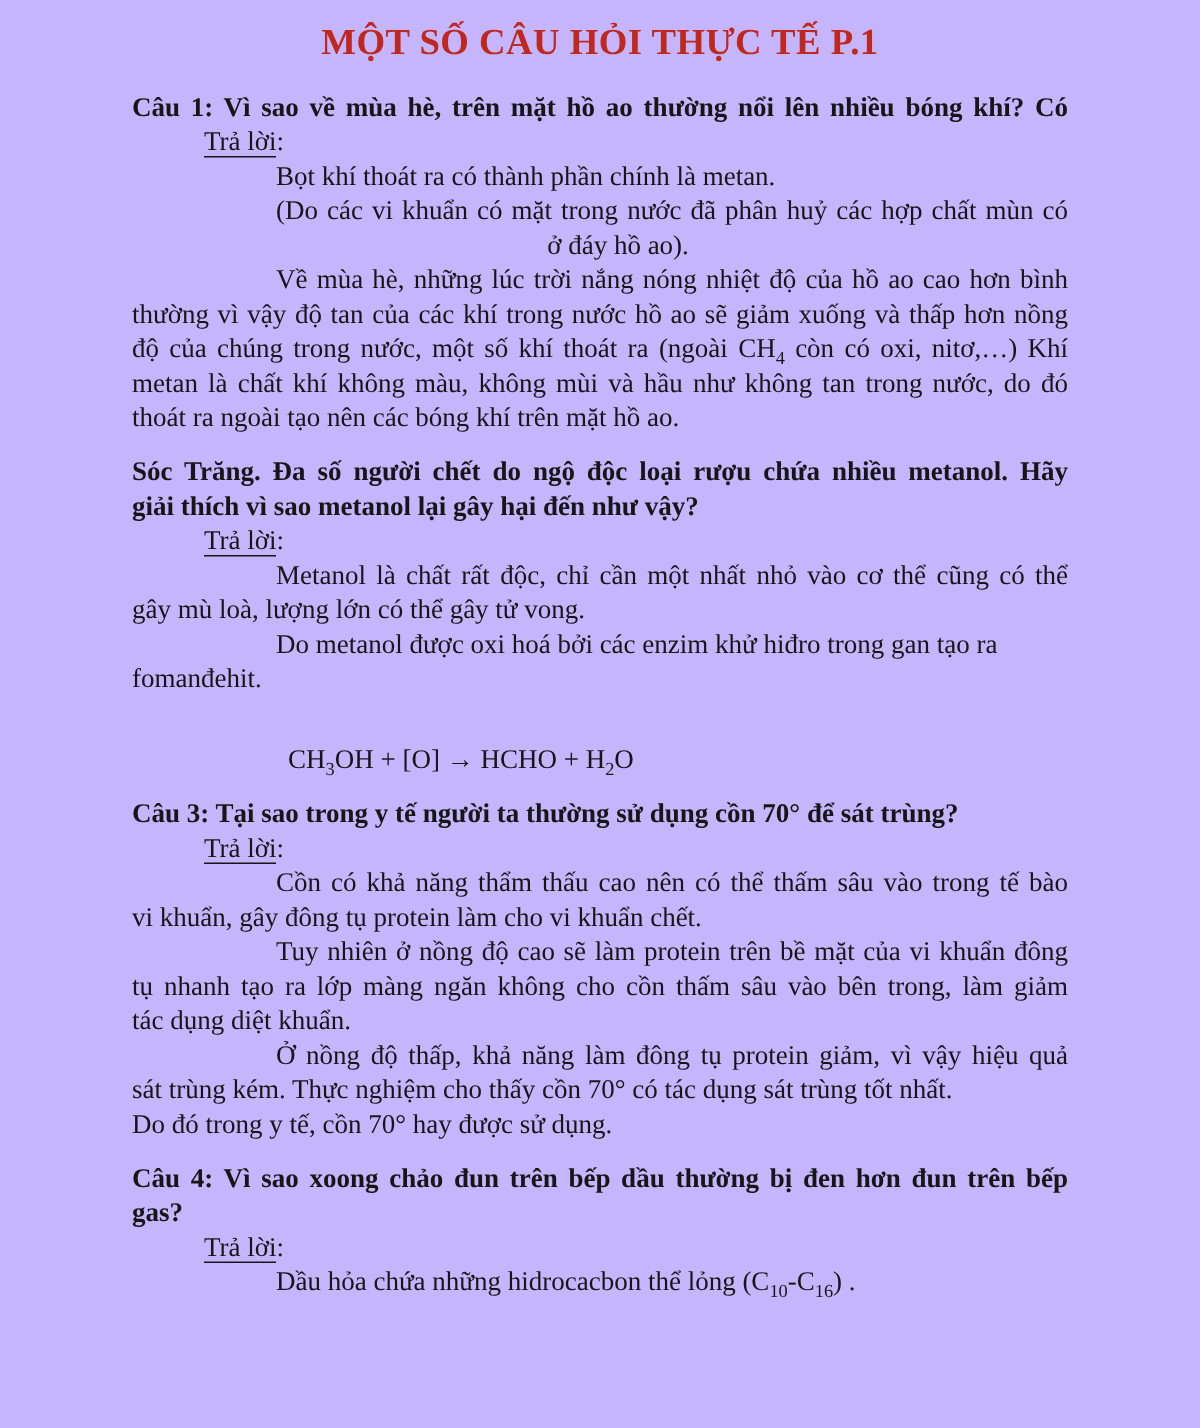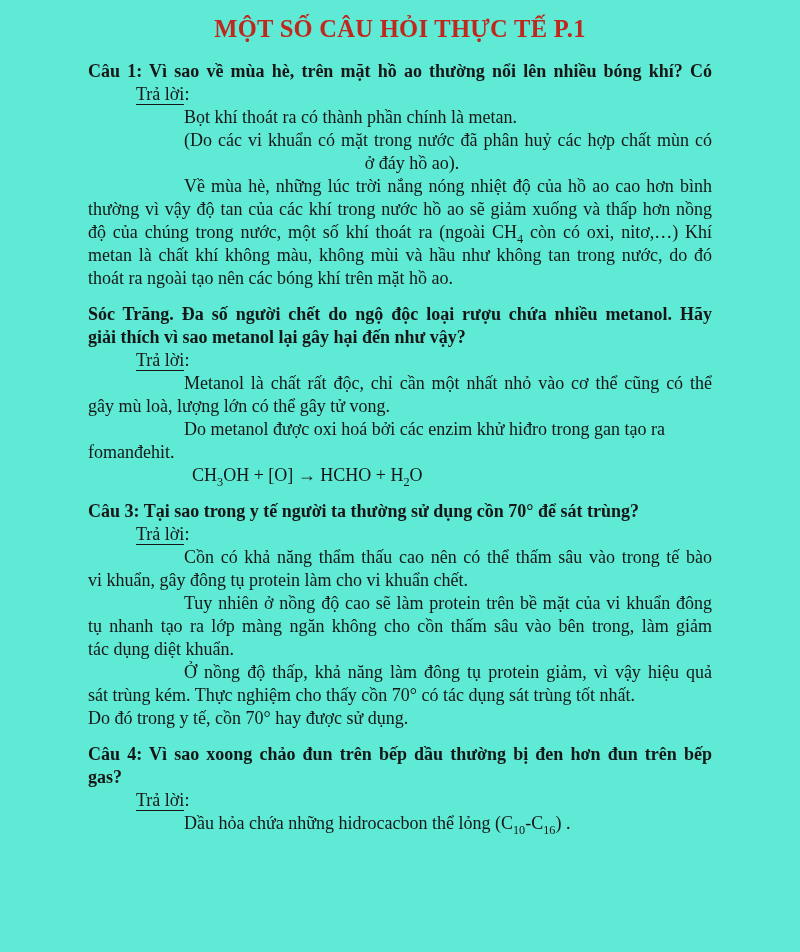--- a/index.html
+++ b/index.html
@@ -19,29 +19,29 @@
     color:var(--title-red,#c0271d);
     letter-spacing:0.3px;
   }
   section { margin-top:13px; }
   .line { min-height:23px; }
   .q { font-weight:bold; }
   .full { text-align:justify; text-align-last:justify; }
   .ind-first   { padding-left:96px;  }
   .ind-small   { padding-left:24px;text-align:center;  }
   .ind-label   { padding-left:48px;  }
-  .ind-formula { padding-left:104px; }
+  .ind-formula { padding-left:104px;margin-top:31px; }
   .ans-label { font-weight:normal; }
   .u { border-bottom:1.7px solid currentColor; }
   sub { font-size:68%; line-height:0; }
 </style>
 </head>
 <body>
 
-<div class="page" style="--title-red: #c0271d; color: rgb(22, 22, 22); background: #5eead4;">
+<div class="page" style="--title-red: #c0271d; color: rgb(22, 22, 22); background: #c4b5fd;">
 
   <h1 class="title">MỘT SỐ CÂU HỎI THỰC TẾ P.1</h1>
 
   <section>
     <div class="line q full">Câu 1: Vì sao về mùa hè, trên mặt hồ ao thường nổi lên nhiều bóng khí? Có</div>
     <div class="line ans-label ind-label"><span class="u">Trả lời</span><span>:</span></div>
     <div class="line ind-first">Bọt khí thoát ra có thành phần chính là metan.</div>
     <div class="line ind-first full">(Do các vi khuẩn có mặt trong nước đã phân huỷ các hợp chất mùn có</div>
     <div class="line ind-small">ở đáy hồ ao).</div>
     <div class="line ind-first full">Về mùa hè, những lúc trời nắng nóng nhiệt độ của hồ ao cao hơn bình</div>

